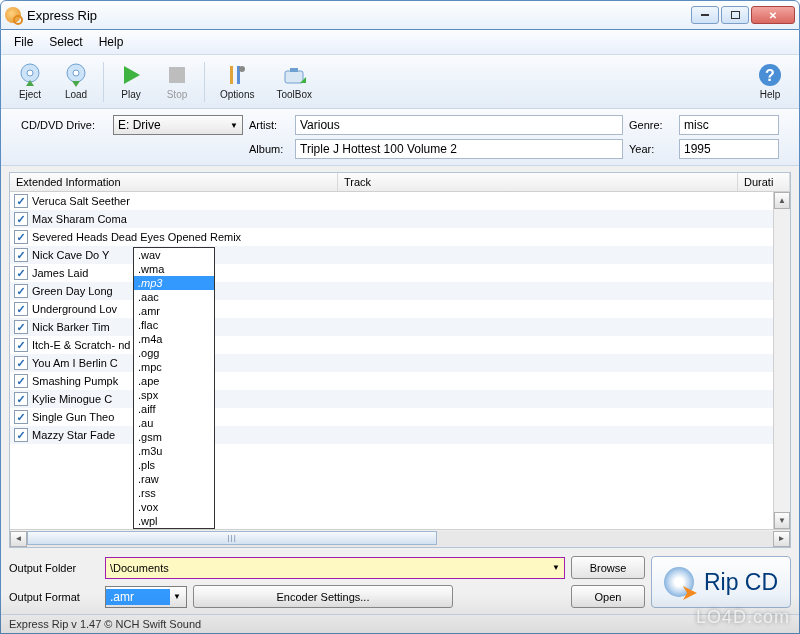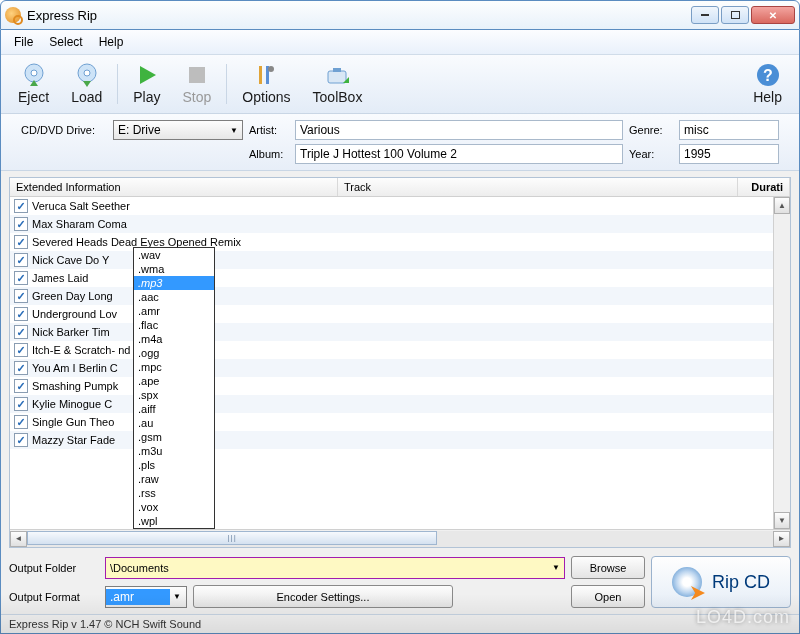--- a/index.html
+++ b/index.html
@@ -20,39 +20,39 @@
 .frame { border: 1px solid #5b8cc0; border-top: none; height: 604px; background: #f0f0f0; display: flex; flex-direction: column; }
 
 
 .menubar { background: linear-gradient(#fcfdff, #e9f1fb); padding: 3px 6px; display: flex; gap: 2px; border-bottom: 1px solid #d0dce9; }
 .menubar span { padding: 2px 7px; cursor: default; }
 
 
 .toolbar { background: linear-gradient(#f9fbfe, #e3ecf7); padding: 4px 6px; display: flex; align-items: center; border-bottom: 1px solid #c9d6e5; }
 .tbtn { display: flex; flex-direction: column; align-items: center; padding: 3px 10px; cursor: default; border: 1px solid transparent; border-radius: 3px; }
 .tbtn .ic { width: 24px; height: 24px; margin-bottom: 2px; display: flex; align-items: center; justify-content: center; }
-.tbtn .lbl { font-size: 14px; color: #1a1a1a; }
+.tbtn .lbl { font-size: 10px; color: #1a1a1a; }
 .tbtn.disabled .lbl { color: #999; }
 .toolbar .sep { width: 1px; height: 40px; background: #c9d6e5; margin: 0 4px; }
 .toolbar .spacer { flex: 1; }
 
 
 .metabar { background: linear-gradient(#f9fbfe, #e7eef8); padding: 6px 20px; display: grid; grid-template-columns: 86px 130px 40px 1fr 44px 100px; gap: 4px 6px; align-items: center; border-bottom: 1px solid #c9d6e5; font-size: 11px; }
 .metabar label { text-align: left; }
 .metabar input, .metabar select { border: 1px solid #a9b9cb; background: #fff; padding: 2px 4px; font-size: 12px; height: 20px; }
 .metabar .drive-select { display: flex; align-items: center; background: linear-gradient(#fdfdfd,#e7e7e7); border: 1px solid #7e7e7e; padding: 1px 4px; font-size: 12px; height: 20px; }
 .metabar .drive-select .arrow { margin-left: auto; font-size: 8px; }
 
 
 .listwrap { margin: 6px 8px 2px 8px; border: 1px solid #b2c3d6; background: #fff; flex: 1; display: flex; flex-direction: column; overflow: hidden; }
 .list-header { display: flex; background: linear-gradient(#fdfdfd, #ededed); border-bottom: 1px solid #d0d0d0; font-size: 11px; }
 .list-header .col { padding: 3px 6px; border-right: 1px solid #d9d9d9; }
 .col-track { flex: 0 0 400px; }
 .col-ext { flex: 1; }
-.col-dur { flex: 0 0 52px; text-align: right; font-weight: bold; }
+.col-dur { flex: 0 0 52px; text-align: left; }
 .list-body { flex: 1; overflow: hidden; position: relative; }
 .row { display: flex; align-items: center; height: 18px; font-size: 11px; padding-left: 4px; }
 .row:nth-child(odd) { background: #f2f6fb; }
 .row:nth-child(even) { background: #fff; }
 .row .chk { width: 14px; height: 14px; border: 1px solid #8a9db2; background: #fff; margin-right: 4px; display: flex; align-items: center; justify-content: center; color: #2a6db8; font-size: 11px; font-weight: bold; }
 .row .trk { flex: 0 0 380px; white-space: nowrap; overflow: hidden; }
 .row .ext { flex: 1; }
 .row .dur { flex: 0 0 38px; text-align: right; padding-right: 2px; }
 .list-scroll { height: 18px; background: #f0f0f0; border-top: 1px solid #d0d0d0; display: flex; align-items: center; }
 .list-scroll .sbtn { width: 17px; height: 16px; background: linear-gradient(#fdfdfd,#e0e0e0); border: 1px solid #b0b0b0; display: flex;align-items:center;justify-content:center;font-size:8px;color:#555;}
@@ -64,21 +64,21 @@
 .vscroll .sbtn { height: 17px; background: linear-gradient(#fdfdfd,#e0e0e0); border: 1px solid #b0b0b0; display:flex;align-items:center;justify-content:center;font-size:8px;color:#555;}
 .vscroll .strack { flex: 1; }
 
 
 .bottom { padding: 6px 8px; display: grid; grid-template-columns: 90px 1fr 74px 140px; grid-template-rows: auto auto; gap: 6px 6px; align-items: center; font-size: 11px; }
 .bottom .path { display: flex; align-items: center; background: #fef9c3; border: 1px solid #a21caf; height: 22px; padding: 0 4px; }
 .bottom .path .arrow { margin-left: auto; font-size: 8px; }
 .bottom button { background: linear-gradient(#fdfdfd, #e4e4e4); border: 1px solid #8a8a8a; border-radius: 3px; padding: 3px 10px; font-size: 11px; height: 23px; }
 .bottom .enc { width: 260px; }
 .bottom .fmtwrap { display: flex; gap: 6px; align-items: center; }
-.ripbtn { grid-row: 1 / span 2; grid-column: 4; background: linear-gradient(#fefefe, #e6eef7); border: 1px solid #9ab2cd; border-radius: 4px; height: 52px; display: flex; align-items: center; justify-content: center; gap: 10px; font-size: 18px; color: #003a7a; }
+.ripbtn { grid-row: 1 / span 2; grid-column: 4; background: linear-gradient(#fefefe, #e6eef7); border: 1px solid #9ab2cd; border-radius: 4px; height: 52px; display: flex; align-items: center; justify-content: center; gap: 10px; font-size: 23px; color: #003a7a; }
 .ripbtn .cdicon { width: 30px; height: 30px; border-radius: 50%; background: radial-gradient(circle,#fff 20%,#bcd5ef 50%,#6fa3d6 80%); position: relative; }
 .ripbtn .cdicon::after { content: ""; position: absolute; right: -3px; bottom: -3px; width: 14px; height: 14px; background: #f48a1f; clip-path: polygon(0 0, 100% 50%, 0 100%, 30% 50%); }
 
 
 .status { border-top: 1px solid #c9d6e5; padding: 3px 8px; font-size: 11px; color: #333; background: #f4f4f4; }
 
 
 .ddpopup { position: absolute; left: 133px; top: 247px; width: 82px; background: #fff; border: 1px solid #333; font-size: 11px; z-index: 100; }
 .ddpopup .opt { padding: 1px 4px; }
 .ddpopup .opt.sel { background: #3399ff; color: #fff; font-style: italic; }

